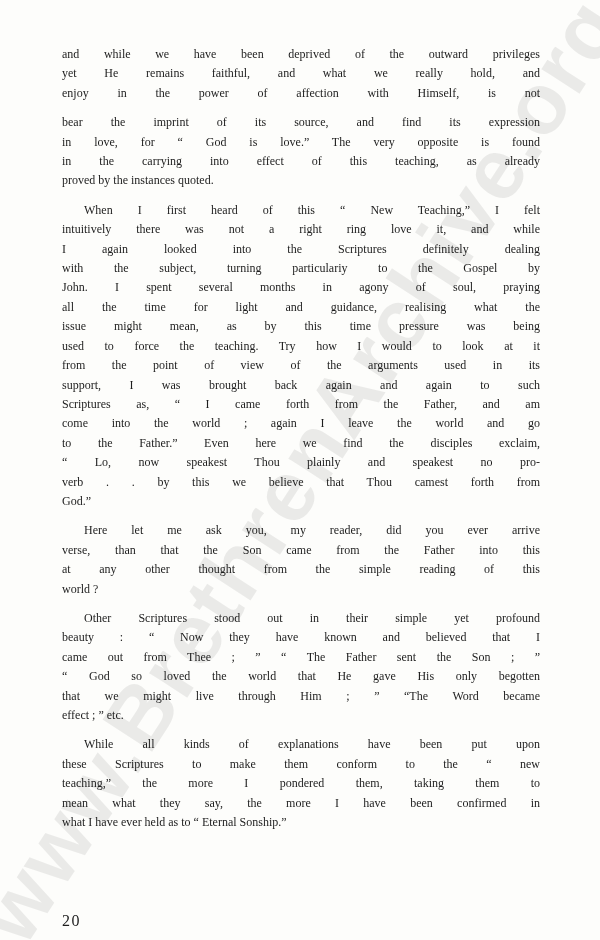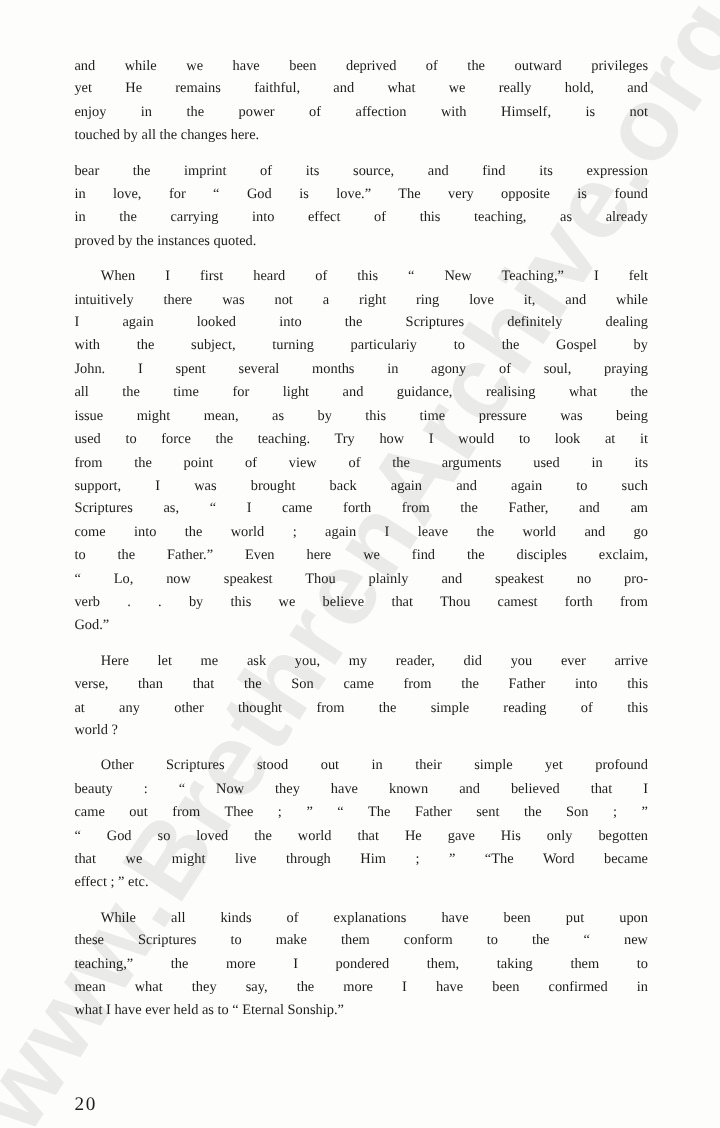--- a/index.html
+++ b/index.html
@@ -66,21 +66,20 @@
 <body>
 
 <div class="page">
   <div class="watermark">www.BrethrenArchive.org</div>
 
   <div class="text-block">
       <div class="paragraph">
         <div class="line first">and while we have been deprived of the outward  privileges</div>
         <div class="line">yet He remains faithful, and what we really hold, and</div>
         <div class="line">enjoy in the power of affection with Himself, is not</div>
-        <div class="line last">touched by all the changes here.</div>
       </div>
       <div class="paragraph indent">
         <div class="line">bear the imprint of its source, and find its expression</div>
         <div class="line">in love, for “ God is love.”  The very opposite is found</div>
         <div class="line">in the carrying into effect of this teaching, as already</div>
         <div class="line last">proved by the instances quoted.</div>
       </div>
       <div class="paragraph indent">
         <div class="line first">When I first heard of this “ New Teaching,” I felt</div>
         <div class="line">intuitively there was not a right ring love it, and while</div>

